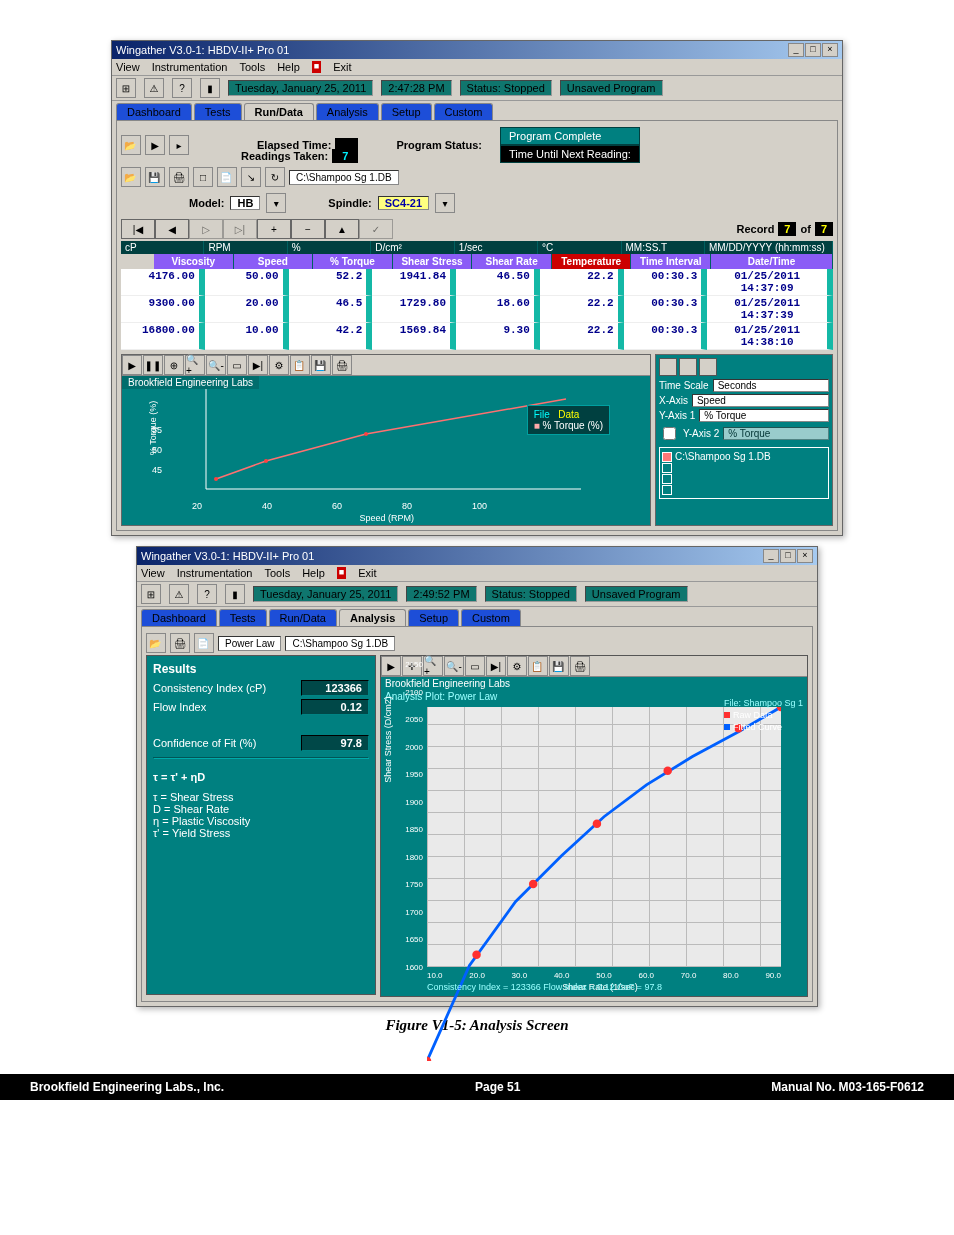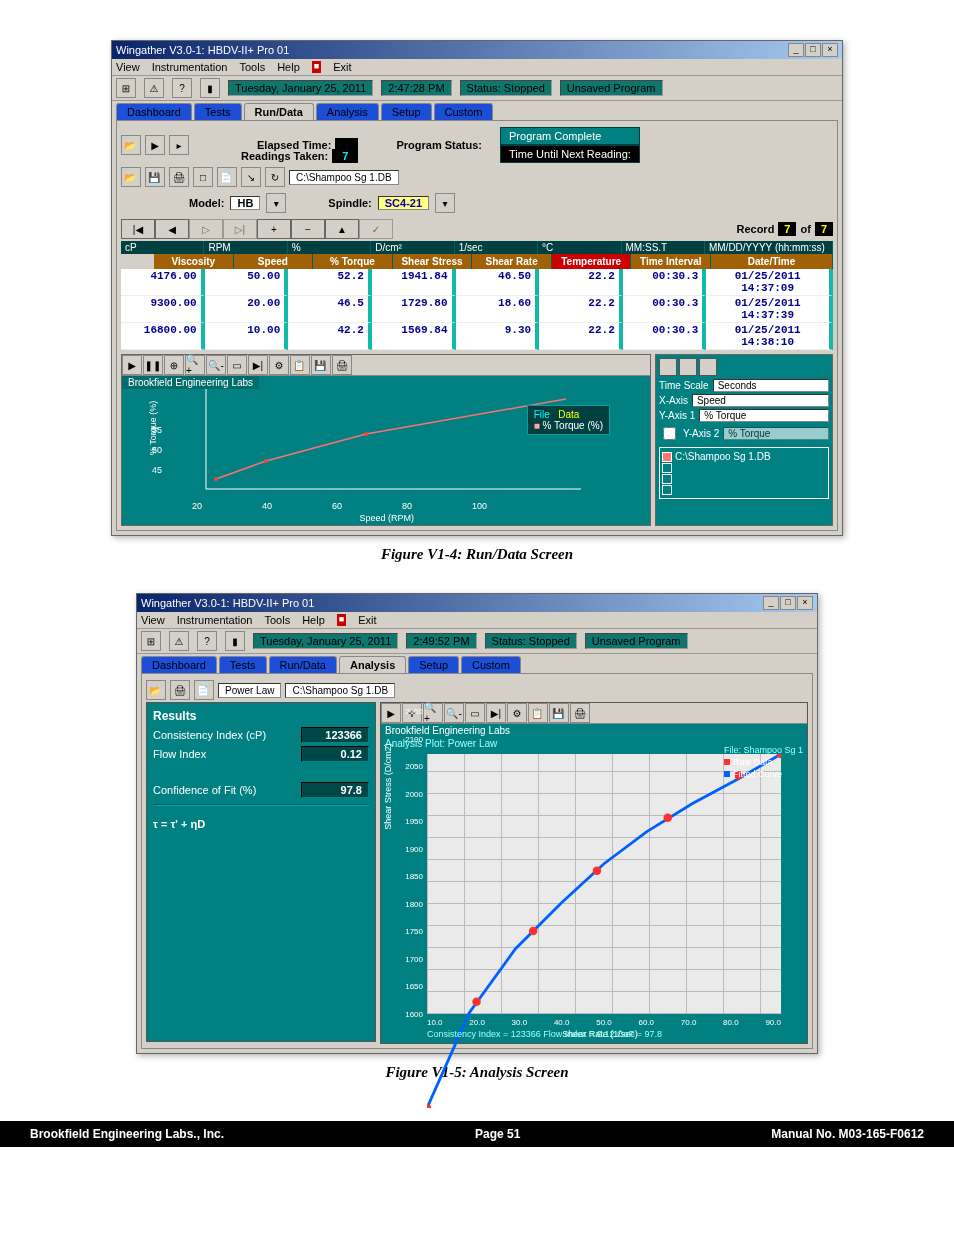--- a/index.html
+++ b/index.html
@@ -151,37 +151,37 @@
   .nav-btns .rec { background:#000; color:#ff0; padding:1px 6px; font-weight:bold; width:auto;}
   .unit-row {
     display: flex;
     background: #004040;
     color: #fff;
     font-size: 10px;
   }
   .unit-row div { flex: 1; padding: 1px 4px; border-right:1px solid #006060;}
   .header-row {
     display: flex;
-    background: #a16207;
+    background: #8b5cf6;
     color: #fff;
     font-size: 10px;
     font-weight: bold;
     margin-left: 33px;
   }
   .header-row .cell { flex:1; padding: 2px 4px; border-right:1px solid #006060; text-align:center;}
   .header-row .highlight { background:#c00; }
   .data-row {
     display: flex;
     background: #fff;
     font-size: 11px;
     font-family: 'Courier New', monospace;
     font-weight: bold;
     color:#00008b;
   }
-  .data-row .cell { flex:1; padding: 1px 4px; border-right:4px solid #14b8a6; border-bottom:1px solid #eee; text-align:right;}
+  .data-row .cell { flex:1; padding: 1px 4px; border-right:6px solid #14b8a6; border-bottom:1px solid #eee; text-align:right;}
   .data-row .cell.dt { text-align:center; }
   .chart-area {
     display: flex;
     margin-top: 4px;
     gap: 4px;
   }
   .chart-left {
     flex: 1;
     border: 1px solid #666;
     background: #008080;
@@ -521,21 +521,20 @@
               </div>
             <div class="sqitem">
                 <span class="sq"></span>
               </div>
           </div>
         </div>
       </div>
 
     </div>
   </div>
-  <div class="figure-caption">Figure V1-4: Run/Data Screen</div>
 
   <div class="screenshot" style="width:680px">
     <div class="titlebar">
       <span>Wingather V3.0-1:  HBDV-II+ Pro 01</span>
       <div class="winbtns">
         <span>_</span>
         <span>□</span>
         <span>×</span>
       </div>
     </div>
@@ -585,20 +584,26 @@
               <span class="lab">Flow Index</span>
               <span class="val">0.12</span>
             </div>
           <div style="height:14px"></div>
           <div class="rrow">
               <span class="lab">Confidence of Fit (%)</span>
               <span class="val">97.8</span>
             </div>
           <hr style="border-color:#0aa">
           <div class="eq">τ = τ' + ηD</div>
+          <div class="legend">
+            <div>τ   = Shear Stress</div>
+            <div>D  = Shear Rate</div>
+            <div>η  = Plastic Viscosity</div>
+            <div>τ' = Yield Stress</div>
+          </div>
         </div>
 
         <div class="results-right">
           <div class="chart-toolbar">
             <span class="icon-btn">▶</span>
             <span class="icon-btn">✛</span>
             <span class="icon-btn">🔍+</span>
             <span class="icon-btn">🔍-</span>
             <span class="icon-btn">▭</span>
             <span class="icon-btn">▶|</span>

